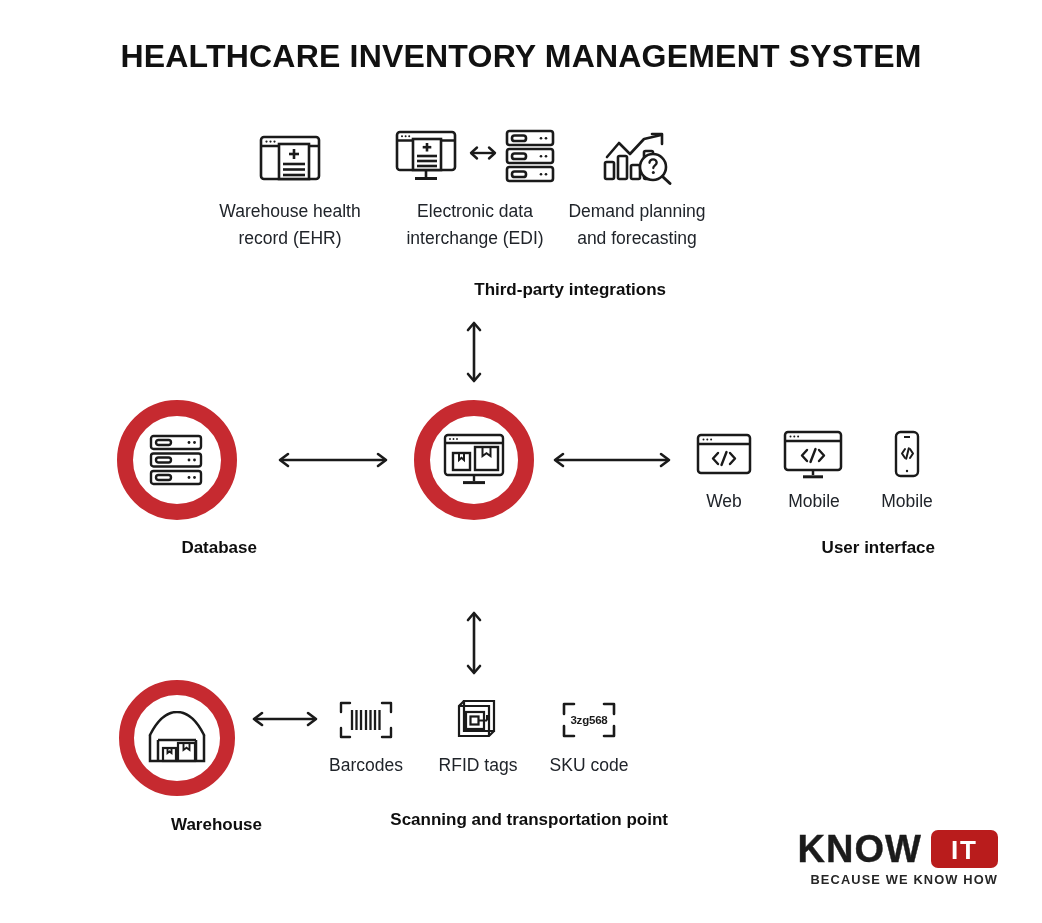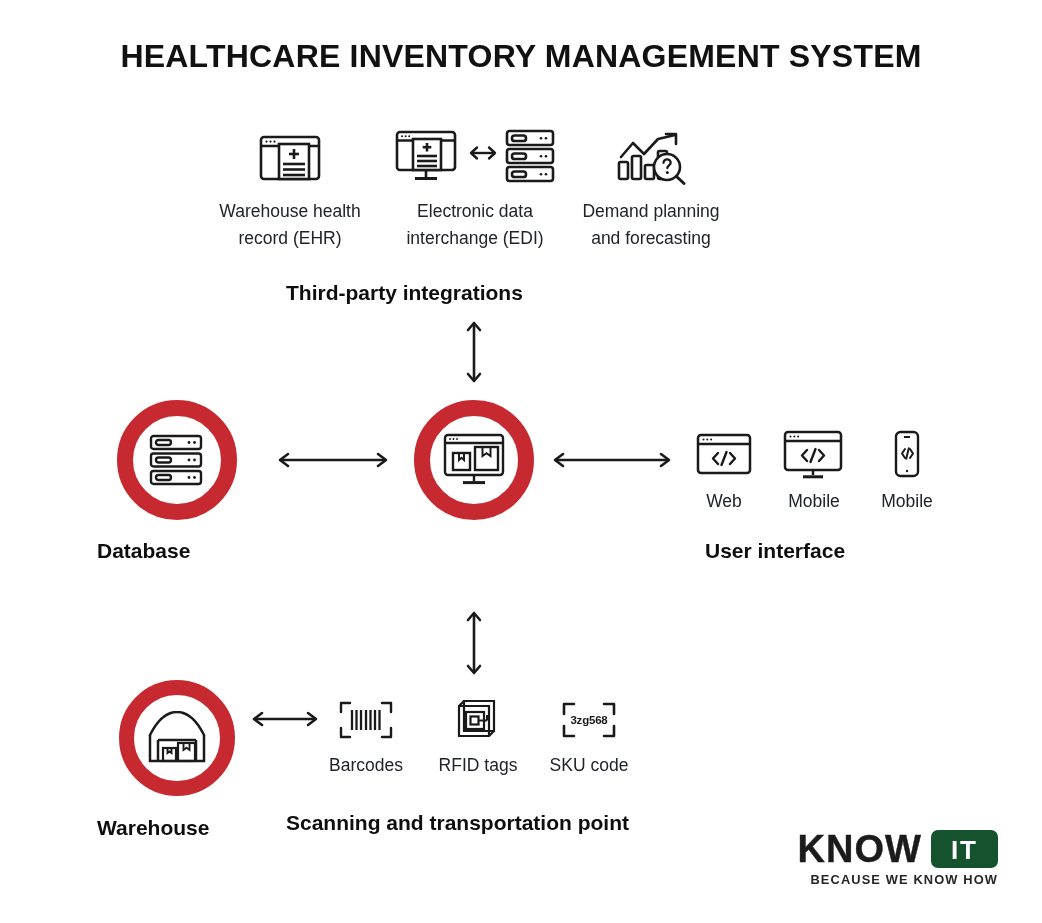--- a/index.html
+++ b/index.html
@@ -45,24 +45,24 @@
     margin-top: 10px;
     font-size: 17.5px;
     line-height: 1.55;
     color: #20242a;
     font-family: "Liberation Sans", sans-serif;
     font-weight: 400;
   }
 
   
   .section-label {
-    font-size: 21px;
+    font-size: 17px;
     font-weight: bold;
     color: #0e0e0e;
-    text-align: left;
+    text-align: right;
     line-height: 1.45;
   }
 
   
   .ring {
     width: 120px;
     height: 120px;
     border-radius: 50%;
     border: 16px solid #c62a30;
     box-sizing: border-box;
@@ -88,21 +88,21 @@
   .logo-code {
     font-size: 38px;
     font-weight: bold;
     letter-spacing: 1px;
     color: #1b1b1b;
     line-height: 1;
     font-family: "Liberation Sans", sans-serif;
     -webkit-text-stroke: 0.4px #1b1b1b;
   }
   .logo-it {
-    background: #14532d;
+    background: #b91c1c;
     border-radius: 7px;
     color: #ffffff;
     font-size: 26px;
     font-weight: bold;
     letter-spacing: 2px;
     padding: 3px 20px 2px 20px;
     display: flex;
     align-items: center;
     line-height: 1;
   }
@@ -184,21 +184,21 @@
         <circle cx="146" cy="45.3" r="1.3" fill="#1a1a1a" stroke="none"></circle>
         <circle cx="151" cy="45.3" r="1.3" fill="#1a1a1a" stroke="none"></circle>
       </svg>
     </div>
     <div class="cap">
       <div>Electronic data</div>
       <div>interchange (EDI)</div>
     </div>
   </div>
 
-  <div class="abs cell" style="left:565px; top:128px; width:172px;text-align:center;">
+  <div class="abs cell" style="left:551px; top:128px; width:172px;text-align:center;">
     <div class="icon-box">
       <svg width="76" height="58" viewBox="0 0 76 58" fill="none" stroke="#1a1a1a" stroke-width="2.6">
 
         <polyline points="8,28 20,14 31,25 45,10 62,6" stroke-linecap="round" stroke-linejoin="round"></polyline>
         <polyline points="53,5 63,5 63,15" stroke-linecap="round" stroke-linejoin="round"></polyline>
 
         <rect x="6" y="33" width="9" height="17" rx="1.5"></rect>
         <rect x="19" y="27" width="9" height="23" rx="1.5"></rect>
         <rect x="32" y="36" width="9" height="14" rx="1.5"></rect>
         <rect x="45" y="22" width="9" height="28" rx="1.5"></rect>

